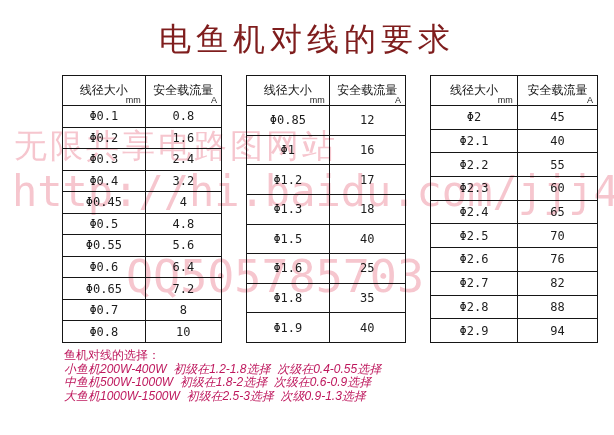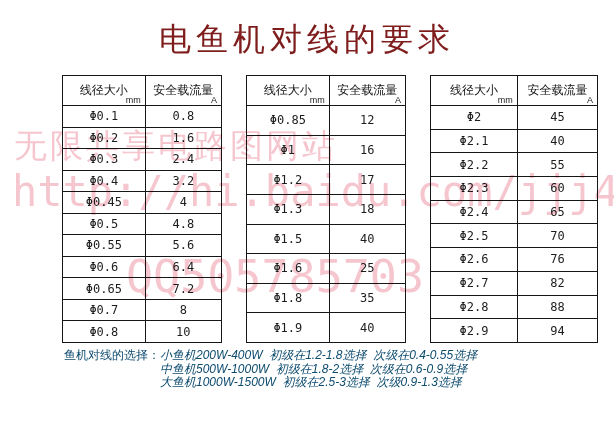--- a/index.html
+++ b/index.html
@@ -13,21 +13,21 @@
      background:#fff; }
   table.wire-table.t3 { width:168px; }
   .wire-table th, .wire-table td { border:1px solid #161616; text-align:center; padding:0; }
   .wire-table th { height:29px; font-weight:400; font-size:12px; position:relative;
      font-family:"Liberation Sans", sans-serif; }
   .wire-table col.c1 { width:52%; }
   .wire-table col.c2 { width:48%; }
   .wire-table td { height:20px; font-size:12px; font-family:"DejaVu Sans Mono", monospace; color:#1c1c1c; }
   .unit { position:absolute; right:4px; bottom:0; font-size:9px; color:#1c1c1c; }
   .footer-note { position:absolute; left:64px; top:349px; display:flex; font-size:12px;
-     line-height:13.5px; color:#0c4a6e; }
+     line-height:13.5px; color:#be185d;flex-direction:column; }
   .footer-label { white-space:pre; }
   .footer-lines div { white-space:pre;font-style:italic; }
   .wm { position:absolute; color:#ee96a6; opacity:0.55; mix-blend-mode:multiply;
      pointer-events:none; white-space:nowrap; z-index:5; }
   .wm1 { left:14px;  top:124px; font-size:33px; letter-spacing:3px;
          font-family:"Liberation Sans", sans-serif; }
   .wm2 { left:12px;  top:167px; font-size:42px; font-family:"DejaVu Sans Mono", monospace; }
   .wm3 { left:126px; top:250px; font-size:45px; font-family:"DejaVu Sans Mono", monospace; }
 </style>
 </head>

